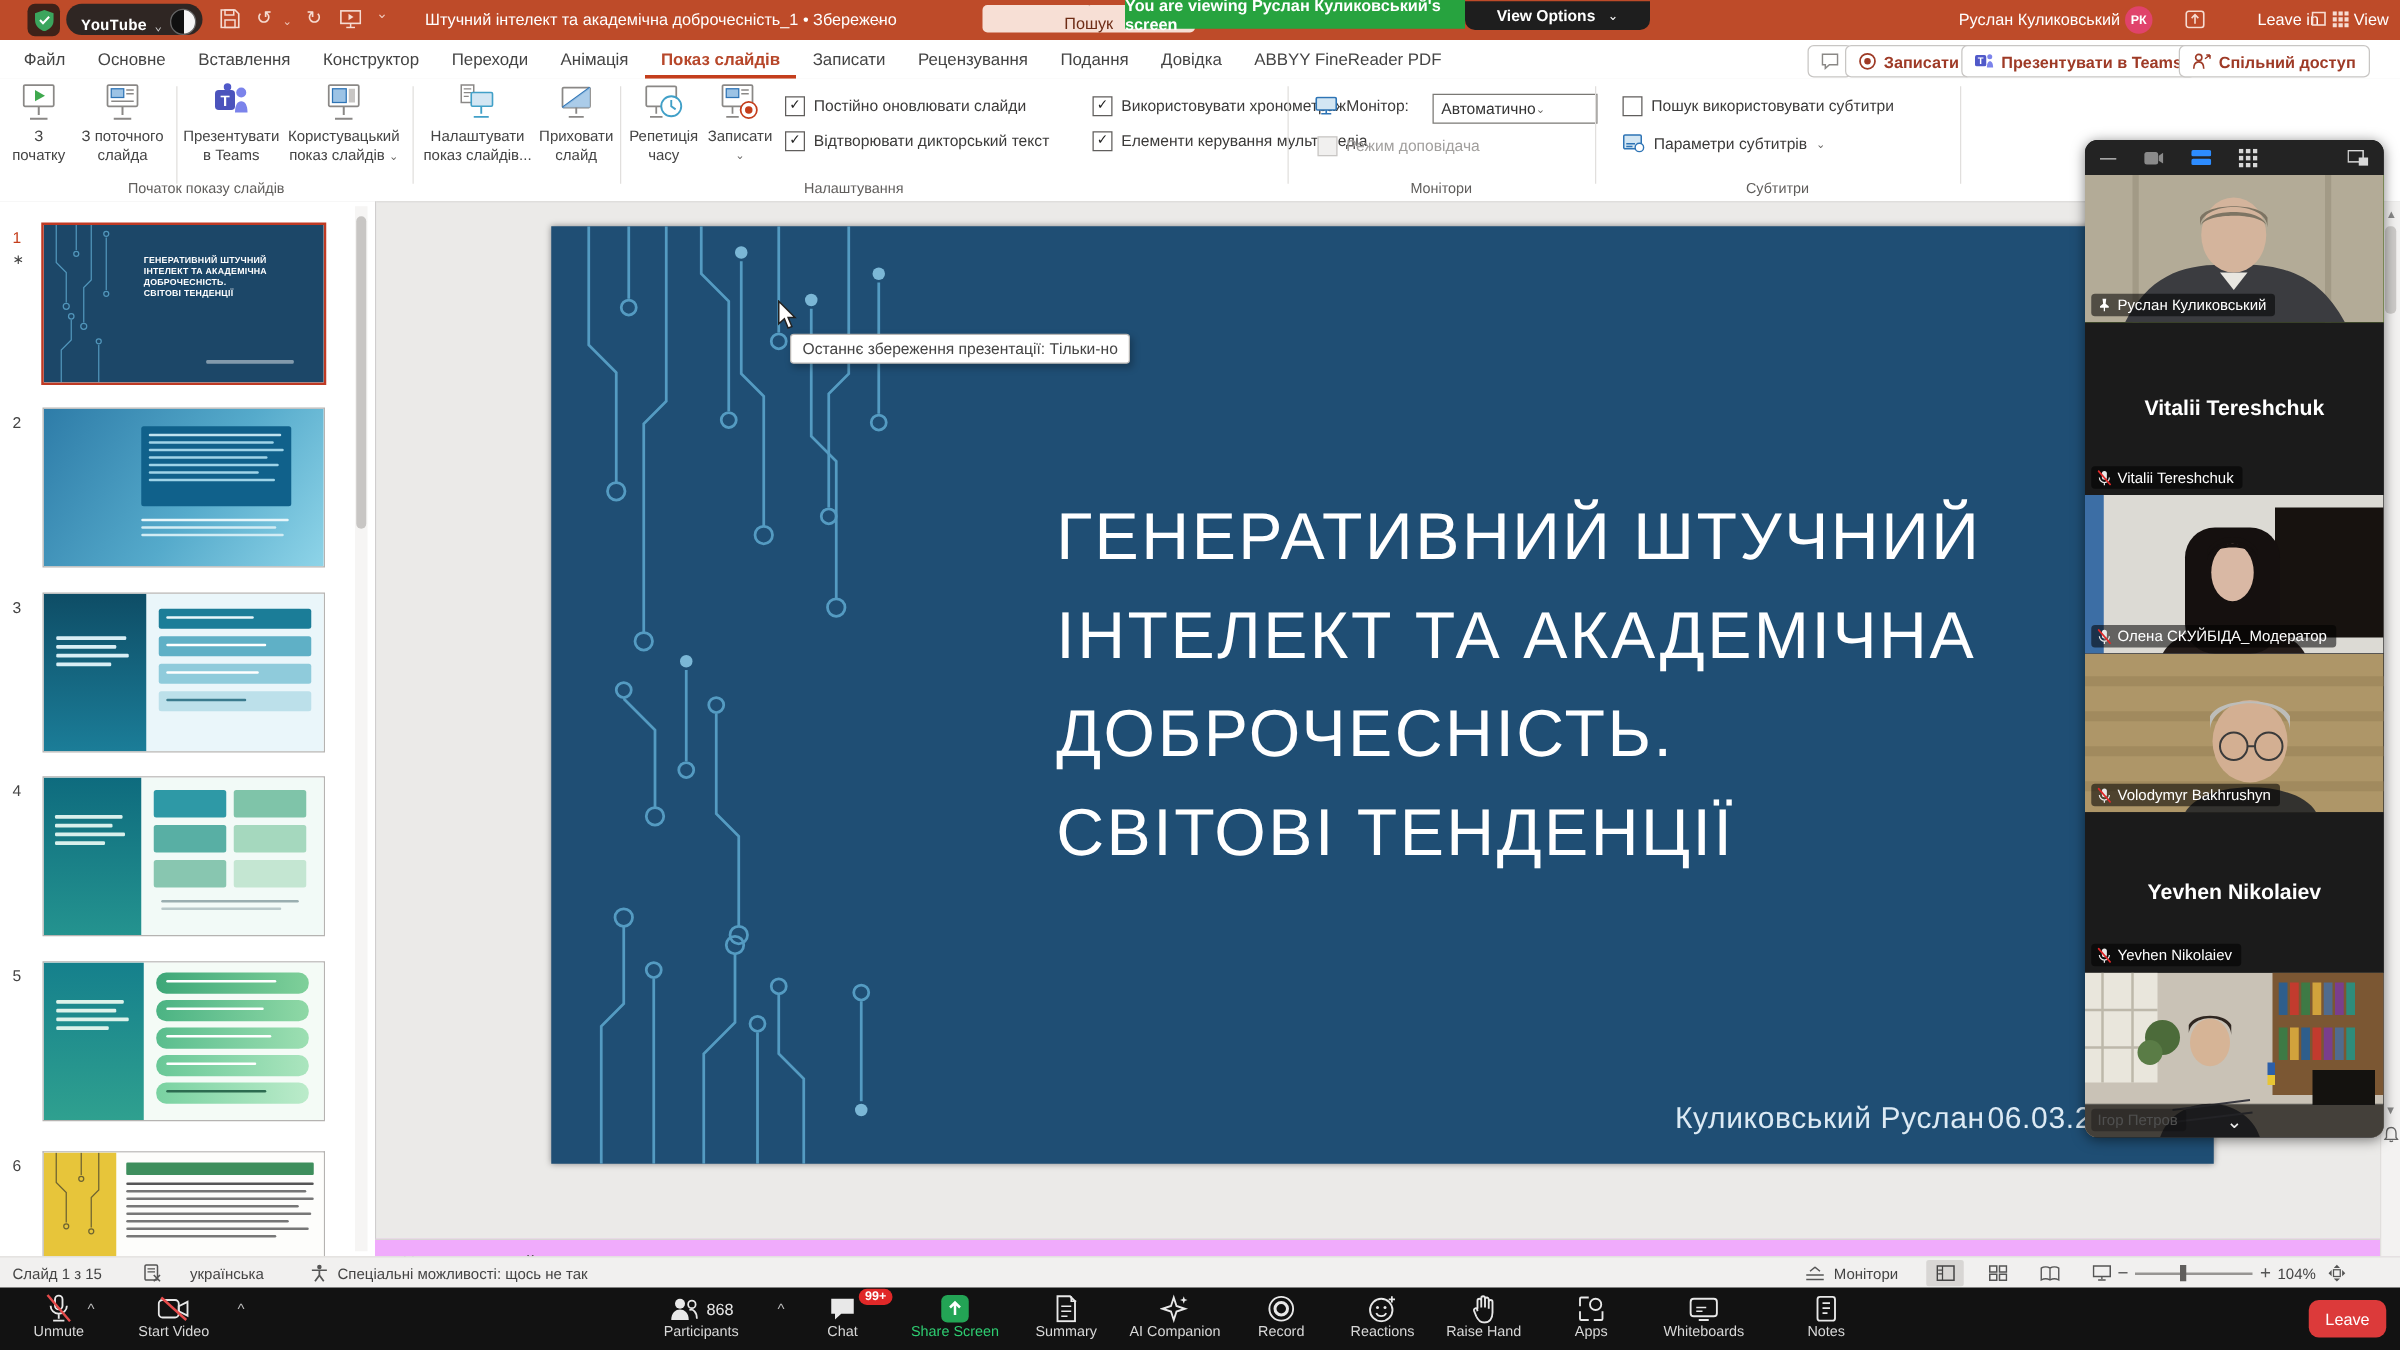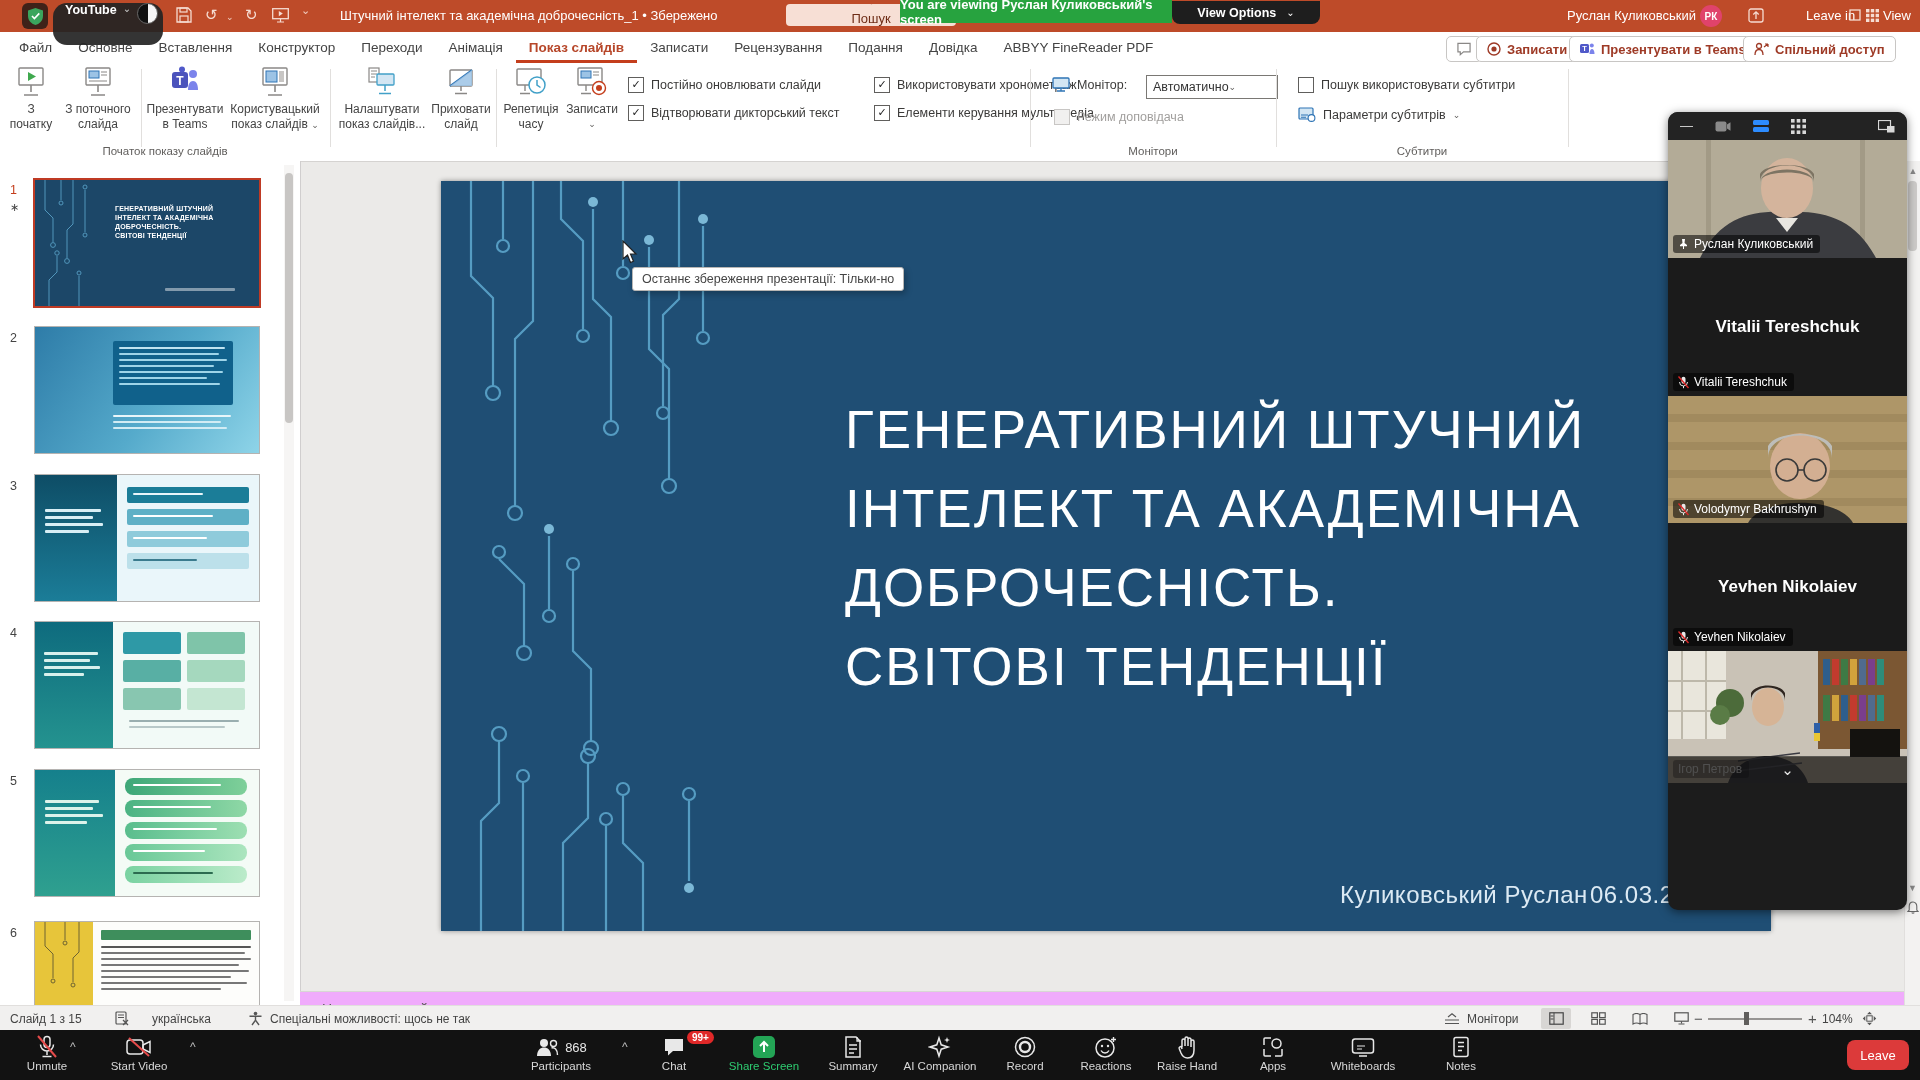--- a/index.html
+++ b/index.html
@@ -13,22 +13,22 @@
   .qat-ic{color:#F6DCD2;font-size:15px;line-height:30px;}
   .tb-title{font-size:13px;color:#fff;white-space:nowrap;}
   .searchbox{background:#F7DFD5;border-radius:4px;height:22px;color:#6E2C16;
     font-size:13px;display:flex;align-items:center;gap:6px;padding:0 10px;flex-direction:column;}
   .banner{background:#27A33F;color:#fff;font-weight:bold;font-size:13px;height:23px;
     display:flex;align-items:center;justify-content:center;z-index:70;}
   .viewopts{background:#1E1E1E;color:#fff;font-weight:bold;font-size:12.5px;height:23px;
     display:flex;align-items:center;justify-content:center;gap:10px;border-radius:0 0 8px 8px;z-index:70;}
   .avatar{width:22px;height:22px;border-radius:50%;background:#E0436B;color:#fff;
     font-size:10px;font-weight:bold;display:flex;align-items:center;justify-content:center;}
-  .ytpill{background:rgba(35,35,35,.92);border-radius:14px;height:42px;display:flex;
-    align-items:flex-start;gap:6px;padding:0 5px 0 12px;color:#fff;font-size:12.5px;font-weight:bold;z-index:5;}
+  .ytpill{background:rgba(35,35,35,.92);border-radius:14px;height:25px;display:flex;
+    align-items:flex-end;gap:6px;padding:0 5px 0 12px;color:#fff;font-size:12.5px;font-weight:bold;z-index:5;font-family:Liberation Mono, monospace;}
   .toggle{width:19px;height:19px;border-radius:50%;background:linear-gradient(90deg,#101010 52%,#f5f5f5 52%);border:1px solid #666;}
 
   
   .tabrow{left:0;top:32px;width:1920px;height:31px;background:#fff;display:flex;align-items:stretch;}
   .tab{padding:0 13px;font-size:13.5px;color:#444;display:flex;align-items:center;white-space:nowrap;}
   .tab.active{color:#B7472A;font-weight:bold;box-shadow:inset 0 -3px 0 #C43E1C;}
   .pillbtn{border:1px solid #C8C6C4;border-radius:5px;background:#fff;color:#9E3A26;font-weight:bold;
     font-size:13px;height:24px;display:flex;align-items:center;gap:6px;padding:0 10px;white-space:nowrap;}
 
   
@@ -340,20 +340,21 @@
     </div>
     <div class="cbrow" style="left:874px;top:14px;">
       <span class="cbx">✓</span>
       <span>Використовувати хронометраж</span>
     </div>
     <div class="cbrow" style="left:874px;top:42px;">
       <span class="cbx">✓</span>
       <span>Елементи керування мультимедіа</span>
     </div>
     <div class="rsep" style="left:1030px;"></div>
+    <div class="rgl" style="left:336px;width:694px;">Налаштування</div>
 
     <div class="cbrow" style="left:1052px;top:14px;">
       <svg width="18" height="15" viewBox="0 0 18 15">
           <rect x="1" y="1" width="16" height="10" rx="1" fill="#D3E6F3" stroke="#2E74B5" stroke-width="1.3"></rect>
           <path d="M9 11 v2.5 M5 14 h8" stroke="#2E74B5" stroke-width="1.3" fill="none"></path>
         </svg>
       <span>Монітор:</span>
     </div>
     <div class="abs ddown" style="left:1146px;top:12px;width:118px;">
       <span>Автоматично</span>
@@ -710,20 +711,40 @@
       <div class="plabel">
         <svg width="11" height="13" viewBox="0 0 11 13">
             <rect x="3.5" y="0.8" width="4" height="7" rx="2" fill="#E8E8E8"></rect>
             <path d="M1.5 6 a4 4 0 0 0 8 0 M5.5 10 v2.2" stroke="#E8E8E8" stroke-width="1" fill="none"></path>
             <path d="M0.5 0.5 L10.5 12" stroke="#E02828" stroke-width="1.4"></path>
           </svg>
         <span>Vitalii Tereshchuk</span>
       </div>
     </div>
 
+    <div class="vtile" style="height:127px;">
+      <svg width="239" height="127" viewBox="0 0 239 127">
+        <rect width="239" height="127" fill="#DCDAD4"></rect>
+        <rect x="0" y="0" width="15" height="127" fill="#3C6EA5"></rect>
+        <rect x="152" y="10" width="87" height="104" fill="#17120F"></rect>
+        <path d="M62 127 C78 96 160 96 176 127 Z" fill="#241C1A"></path>
+        <rect x="80" y="26" width="76" height="101" rx="24" fill="#15100F"></rect>
+        <ellipse cx="118" cy="62" rx="17" ry="23" fill="#D9B8A4"></ellipse>
+        <path d="M98 52 C100 32 136 32 138 52 L138 44 C130 30 106 30 98 44 Z" fill="#15100F"></path>
+        <path d="M99 48 C104 36 132 36 137 48 C130 40 106 40 99 48 Z" fill="#15100F"></path>
+      </svg>
+      <div class="plabel">
+        <svg width="11" height="13" viewBox="0 0 11 13">
+            <rect x="3.5" y="0.8" width="4" height="7" rx="2" fill="#E8E8E8"></rect>
+            <path d="M1.5 6 a4 4 0 0 0 8 0 M5.5 10 v2.2" stroke="#E8E8E8" stroke-width="1" fill="none"></path>
+            <path d="M0.5 0.5 L10.5 12" stroke="#E02828" stroke-width="1.4"></path>
+          </svg>
+        <span>Олена СКУЙБІДА_Модератор</span>
+      </div>
+    </div>
 
     <div class="vtile" style="height:127px;">
       <svg width="239" height="127" viewBox="0 0 239 127">
         <rect width="239" height="127" fill="#AE9668"></rect>
         <rect x="0" y="18" width="239" height="8" fill="#A18A5E"></rect>
           <rect x="0" y="46" width="239" height="8" fill="#A18A5E"></rect>
           <rect x="0" y="74" width="239" height="8" fill="#A18A5E"></rect>
           <rect x="0" y="102" width="239" height="8" fill="#A18A5E"></rect>
         <path d="M80 127 C95 100 170 100 185 127 Z" fill="#33322F"></path>
         <ellipse cx="132" cy="70" rx="30" ry="33" fill="#D3AF92"></ellipse>

